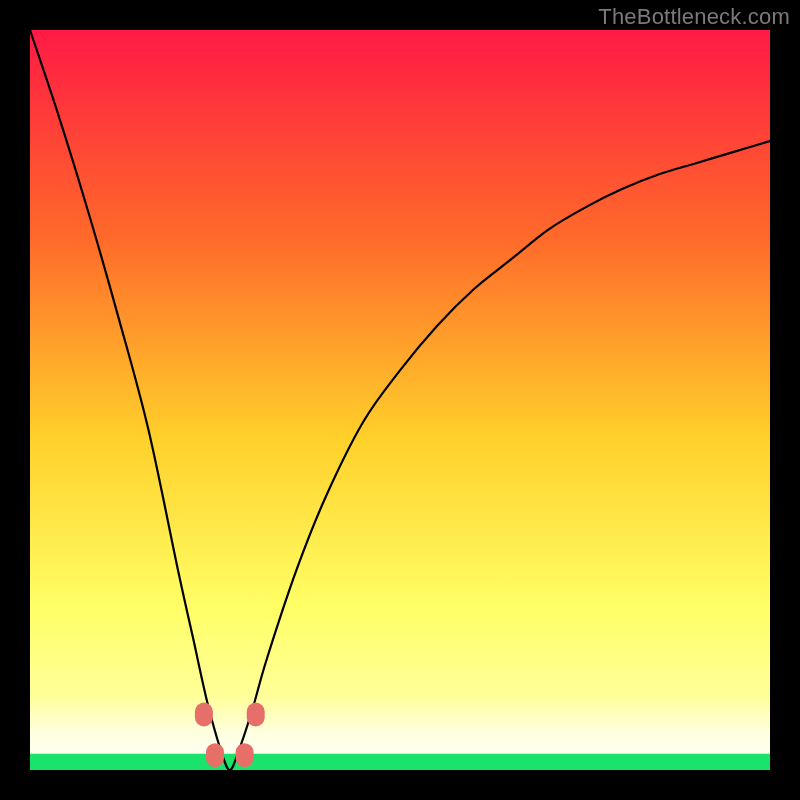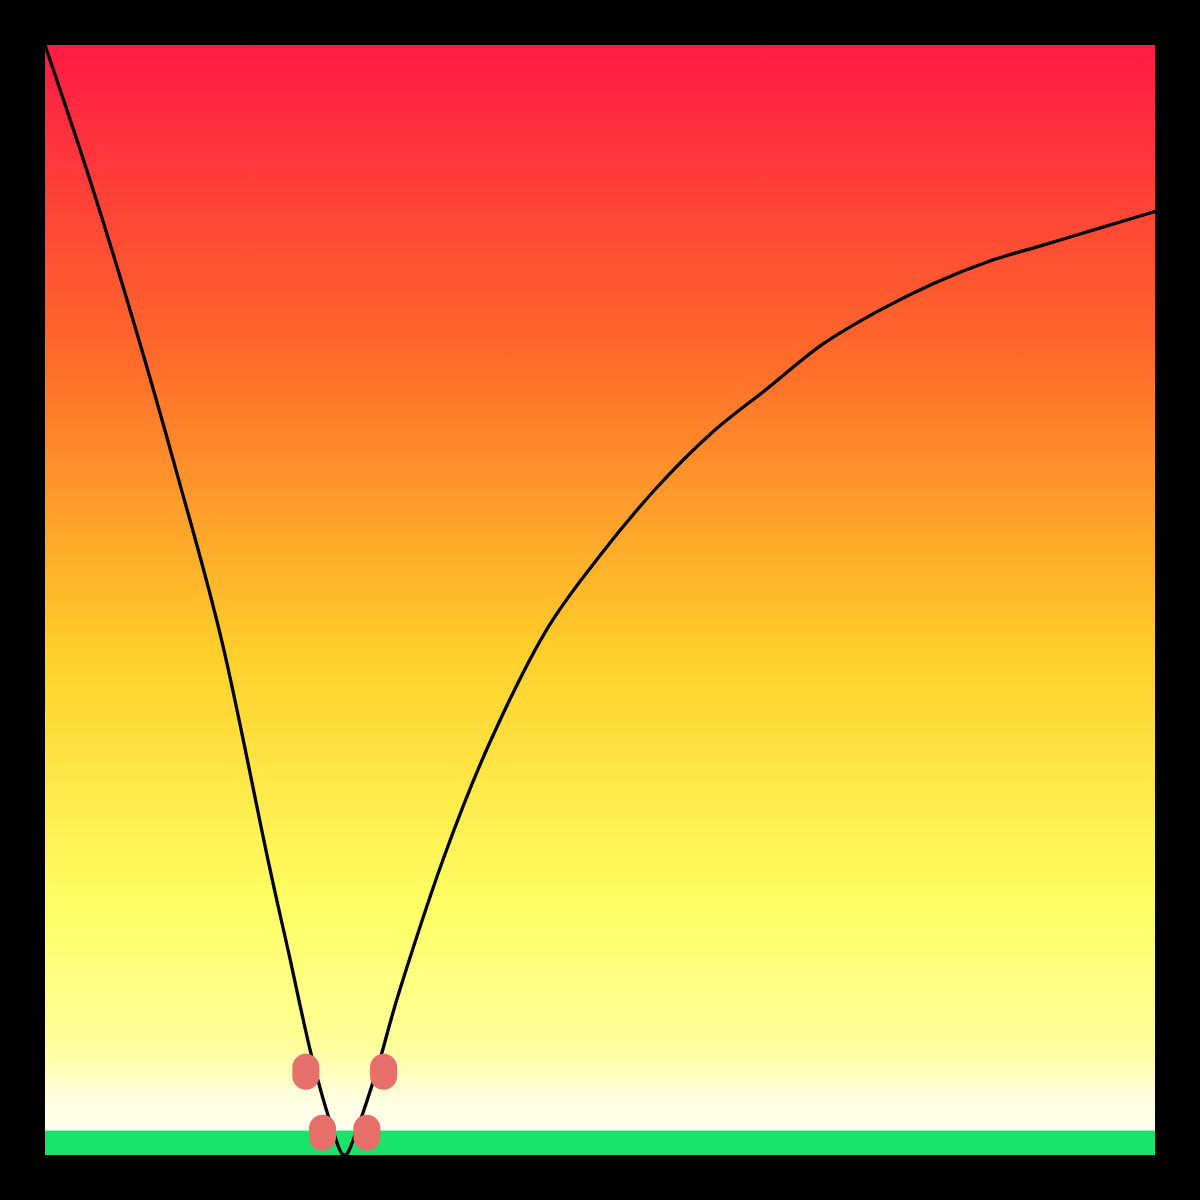--- a/index.html
+++ b/index.html
@@ -36,20 +36,21 @@
     width: 740px;
     height: 740px;
     display: block;
   }
 </style>
 </head>
 <body>
 
 <div class="frame">
 
+  <div class="watermark">TheBottleneck.com</div>
 
   <svg class="plot" viewBox="0 0 740 740" preserveAspectRatio="none">
     <defs>
       <linearGradient id="bg-grad" x1="0" y1="0" x2="0" y2="1">
         <stop id="g0" offset="0%" stop-color="#ff1a45"></stop>
         <stop id="g1" offset="28%" stop-color="#ff6a2a"></stop>
         <stop id="g2" offset="55%" stop-color="#ffd02a"></stop>
         <stop id="g3" offset="78%" stop-color="#ffff66"></stop>
         <stop id="g4" offset="90%" stop-color="#ffff9a"></stop>
         <stop id="g5" offset="95%" stop-color="#ffffe0"></stop>

